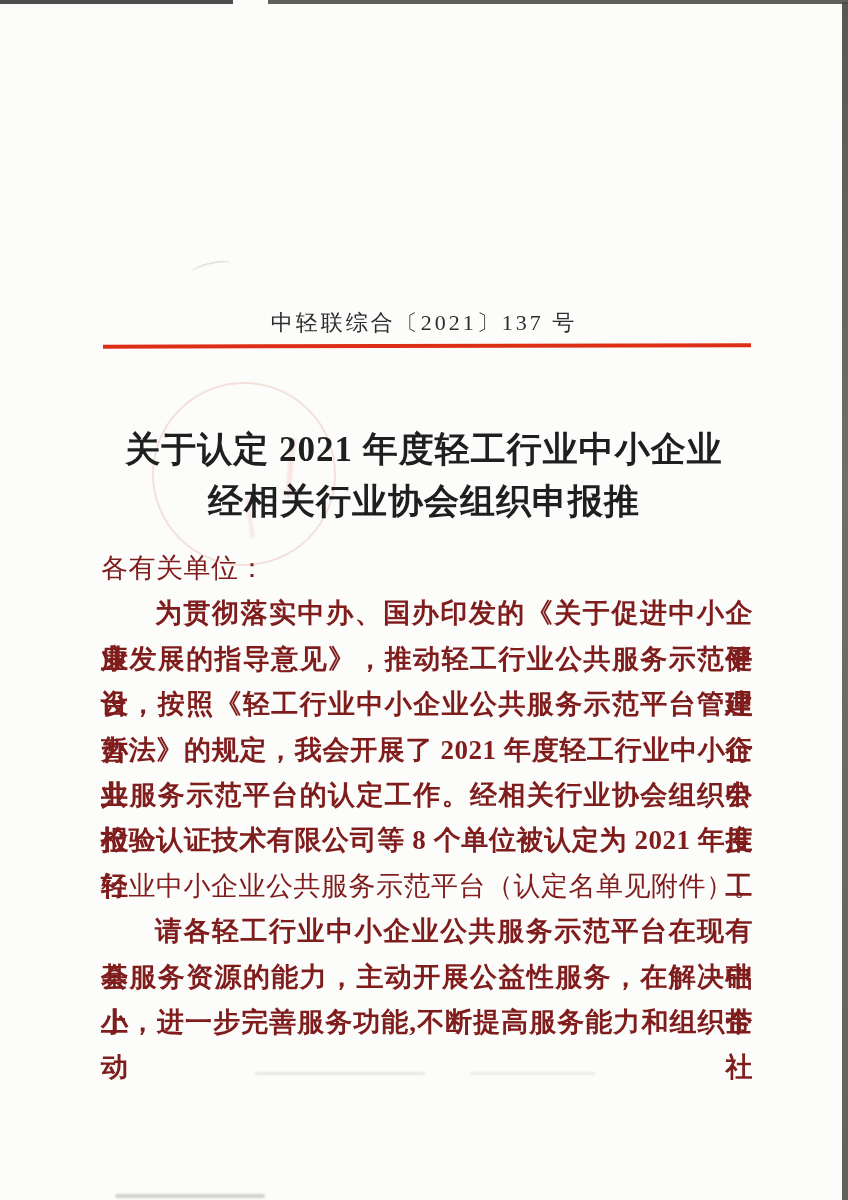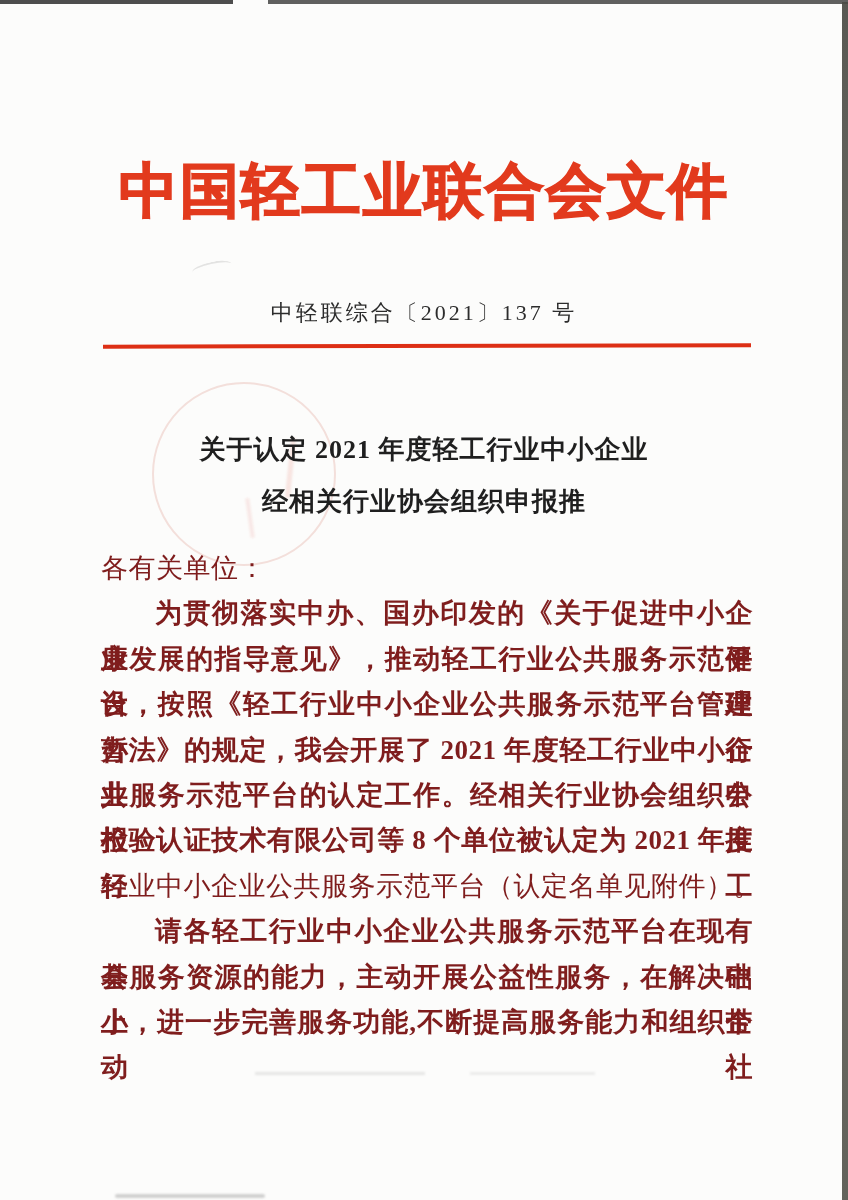--- a/index.html
+++ b/index.html
@@ -38,37 +38,37 @@
   
   .masthead {
     position: absolute; left: 0; top: 152px; width: 100%;
     text-align: center;
     font-size: 59px; font-weight: 900; letter-spacing: 2px;
     color: #e23a1d;
     -webkit-text-stroke: 1.5px #e23a1d;
   }
 
   .doc-number {
-    position: absolute; left: 0; top: 298px; width: 100%;
+    position: absolute; left: 0; top: 308px; width: 100%;
     text-align: center;
     font-size: 22px; letter-spacing: 3px;
     color: #2c2c2c;
   }
 
   .red-rule {
     position: absolute; left: 103px; top: 344px; width: 648px; height: 4px;
     background: #dd2f15;
     transform: rotate(-0.12deg);
   }
 
   
   .notice-title {
     position: absolute; left: 0; top: 424px; width: 100%;
     text-align: center;
-    font-size: 26px; font-weight: 700; letter-spacing: 1px;
+    font-size: 35px; font-weight: 700; letter-spacing: 1px;
     color: #1f1f1f;
     line-height: 52px;
   }
 
   
   .body-text {
     position: absolute; left: 101px; top: 546px; width: 652px;
     font-size: 27px; color: #7f1d1d;
     line-height: 45.4px;
     letter-spacing: 0.5px;
@@ -93,21 +93,20 @@
   <div class="scan-right"></div>
   <div class="smudge-bottom"></div>
   <div class="streak-1"></div>
   <div class="streak-2"></div>
   <div class="mark-faint"></div>
 
   <div class="stamp-ghost"></div>
   <div class="stamp-ghost-mark1"></div>
   <div class="stamp-ghost-mark2"></div>
 
-  <div class="masthead">中国轻工业联合会文件</div>
 
   <div class="doc-number">中轻联综合〔2021〕137 号</div>
 
   <div class="red-rule"></div>
 
   <div class="notice-title">
     <div>关于认定 2021 年度轻工行业中小企业</div>
     <div>经相关行业协会组织申报推</div>
   </div>
 

